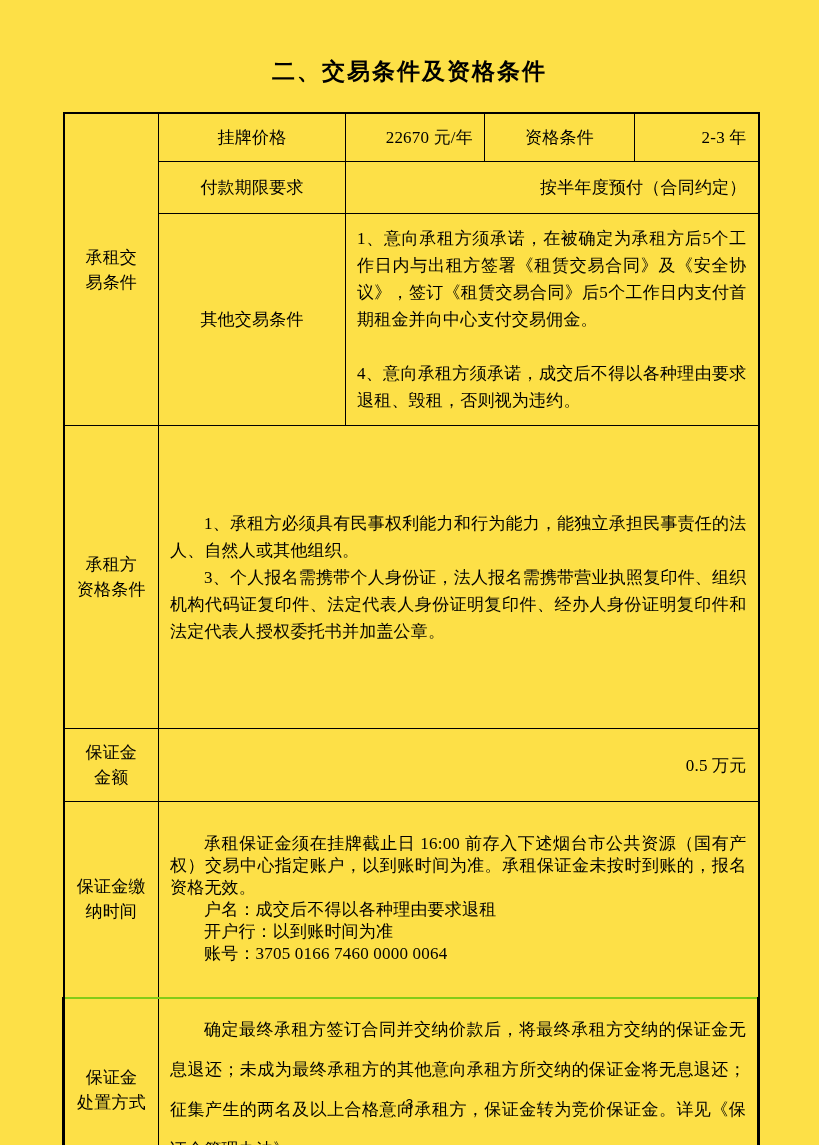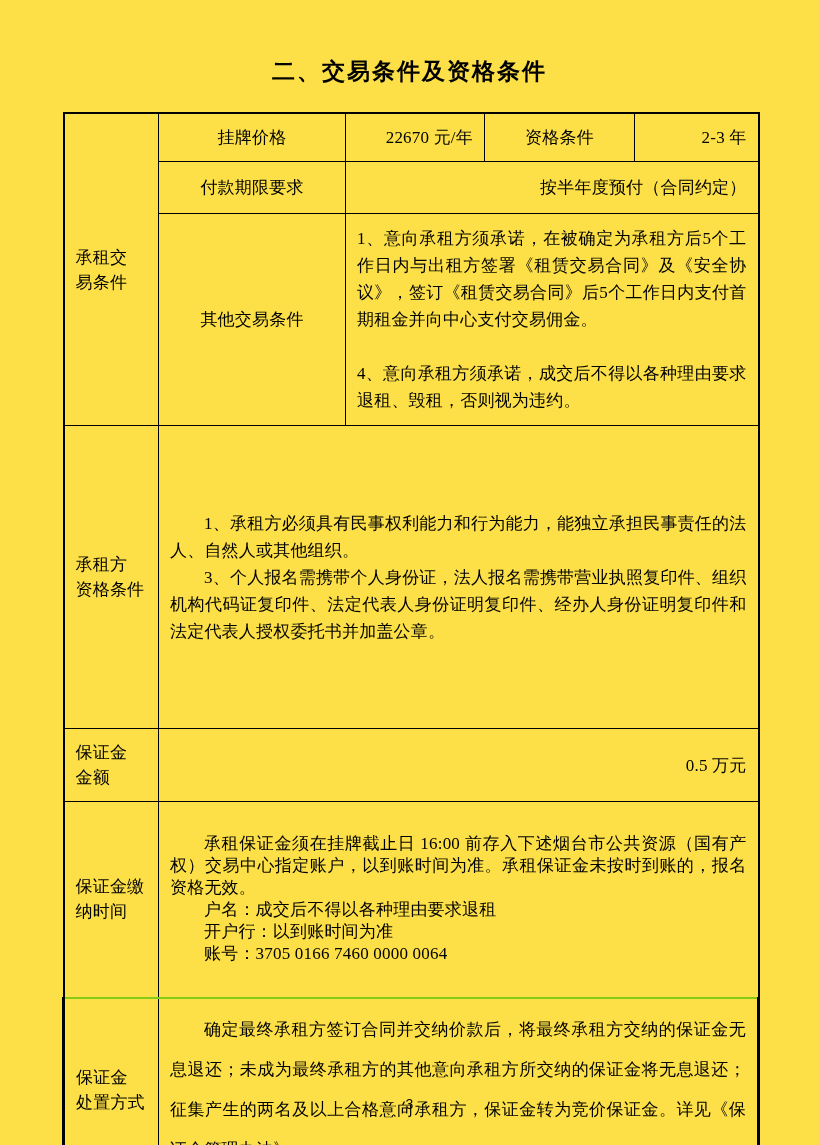--- a/index.html
+++ b/index.html
@@ -44,21 +44,21 @@
   
   tr.r1 { height: 48px; }
   tr.r2 { height: 52px; }
   tr.r3 { height: 164px; }
   tr.r4 { height: 303px; }
   tr.r5 { height: 47px; }
   tr.r6 { height: 196px; }
   tr.r7 { height: 168px; }
   
   .label-cell {
-    text-align: left;
+    text-align: center;
     white-space: pre-line;
     line-height: 25px;
   }
   .attr-cell {
     text-align: center;
     line-height: 25px;
   }
   .val-cell {
     text-align: right;
   }

